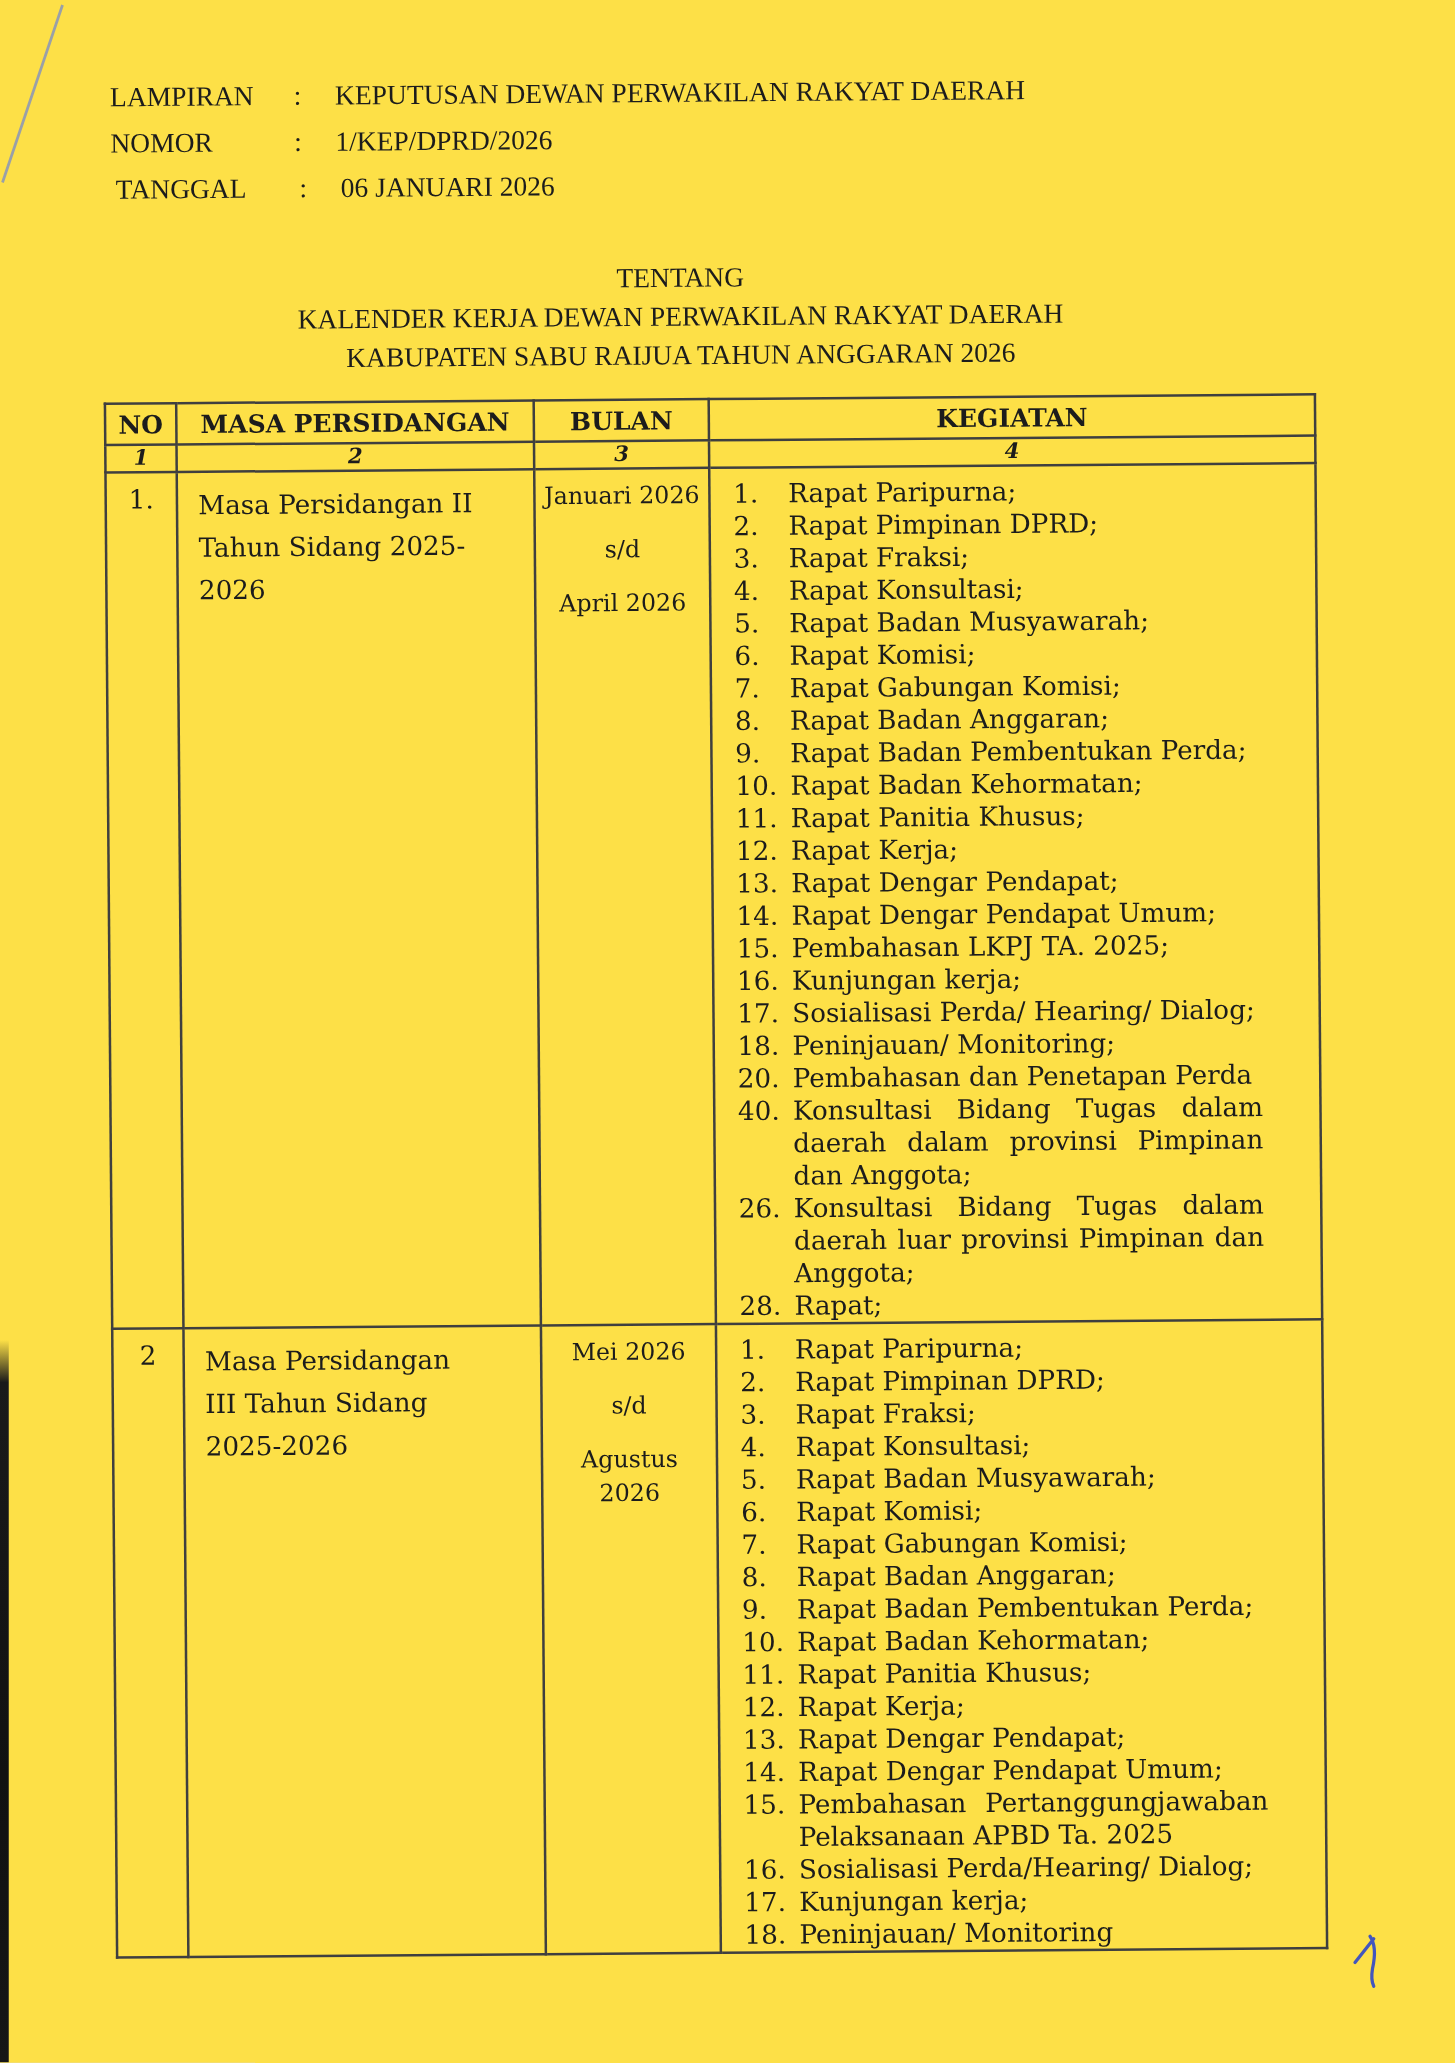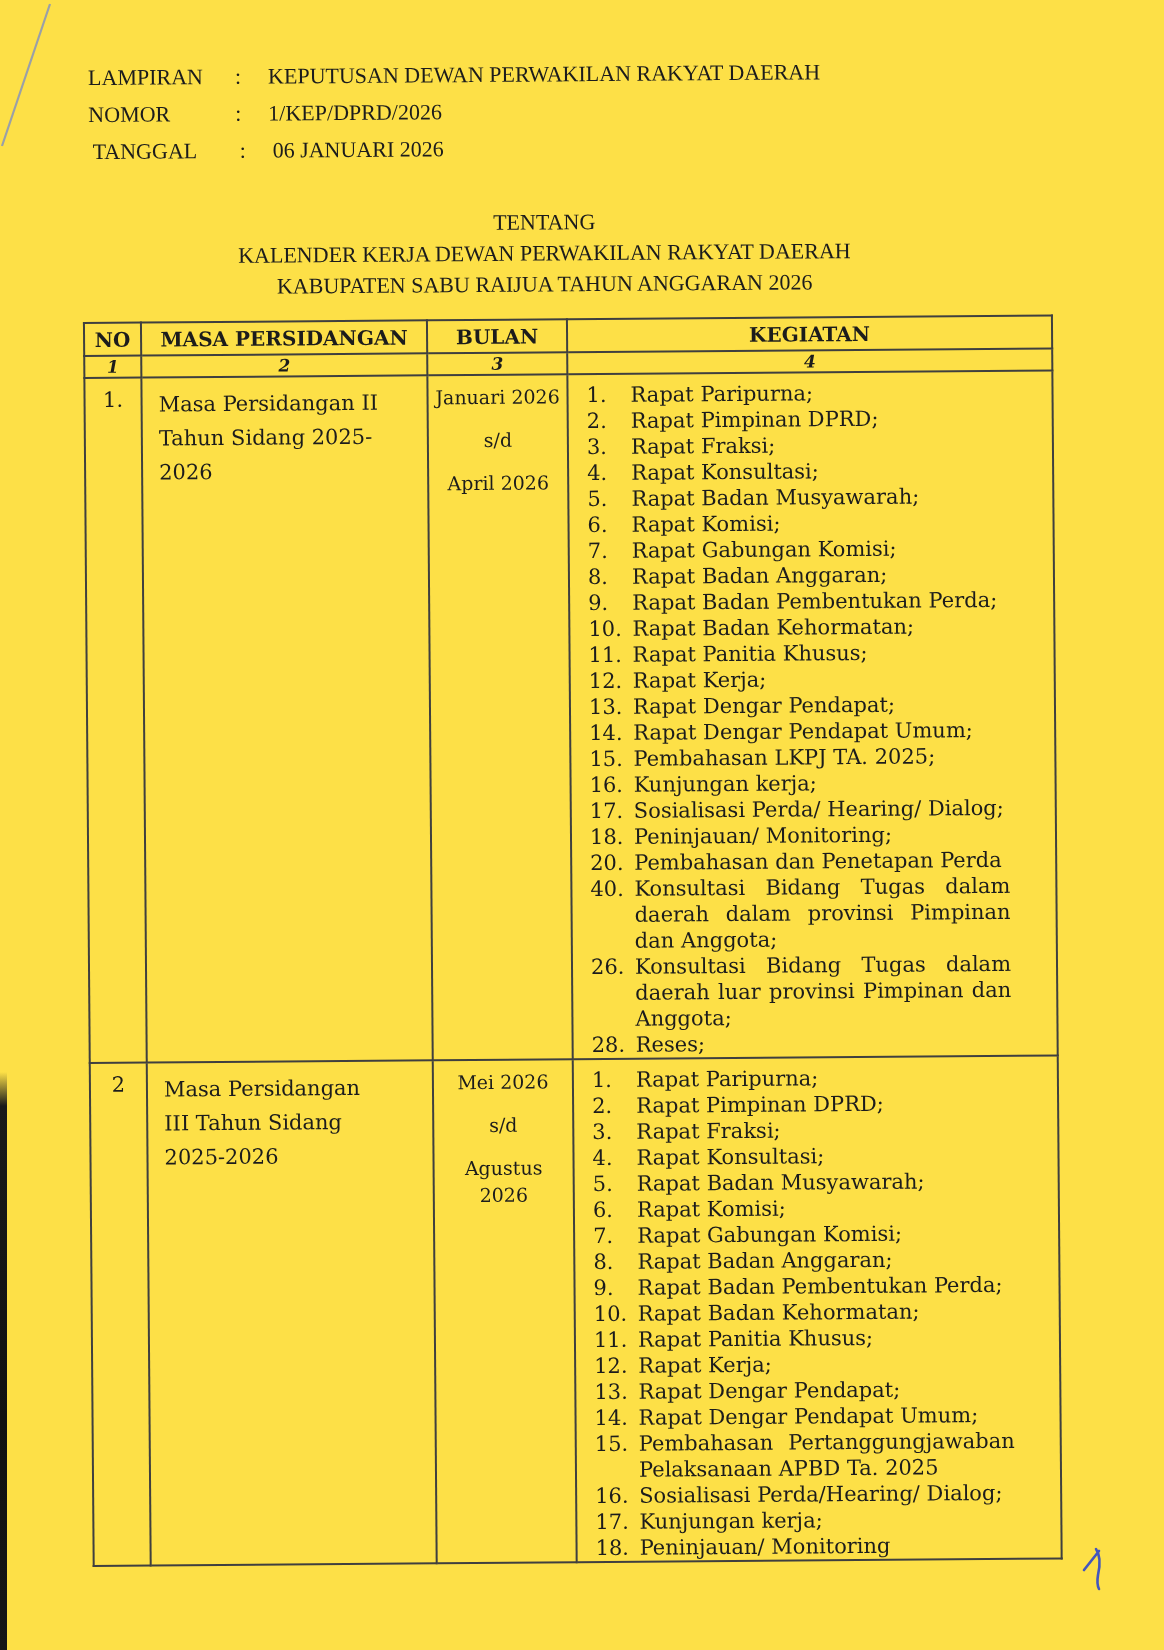--- a/index.html
+++ b/index.html
@@ -166,21 +166,21 @@
                 <li><span class="k-num">12.</span><span class="k-txt">Rapat Kerja;</span></li>
                 <li><span class="k-num">13.</span><span class="k-txt">Rapat Dengar Pendapat;</span></li>
                 <li><span class="k-num">14.</span><span class="k-txt">Rapat Dengar Pendapat Umum;</span></li>
                 <li><span class="k-num">15.</span><span class="k-txt">Pembahasan LKPJ TA. 2025;</span></li>
                 <li><span class="k-num">16.</span><span class="k-txt">Kunjungan kerja;</span></li>
                 <li><span class="k-num">17.</span><span class="k-txt">Sosialisasi Perda/ Hearing/ Dialog;</span></li>
                 <li><span class="k-num">18.</span><span class="k-txt">Peninjauan/ Monitoring;</span></li>
                 <li><span class="k-num">20.</span><span class="k-txt">Pembahasan dan Penetapan Perda</span></li>
                 <li><span class="k-num">40.</span><span class="k-txt">Konsultasi Bidang Tugas dalam daerah dalam provinsi Pimpinan dan Anggota;</span></li>
                 <li><span class="k-num">26.</span><span class="k-txt">Konsultasi Bidang Tugas dalam daerah luar provinsi Pimpinan dan Anggota;</span></li>
-                <li><span class="k-num">28.</span><span class="k-txt">Reses;</span></li>
+                <li><span class="k-num">28.</span><span class="k-txt">Rapat;</span></li>
               </ol>
             </td>
   </tr>
 
   <tr class="data-row">
     <td class="no-cell"><span class="no-val">2</span></td>
     <td class="masa-cell">
               <p class="masa-text">Masa Persidangan III Tahun Sidang 2025-2026</p>
             </td>
     <td class="bulan-cell">

